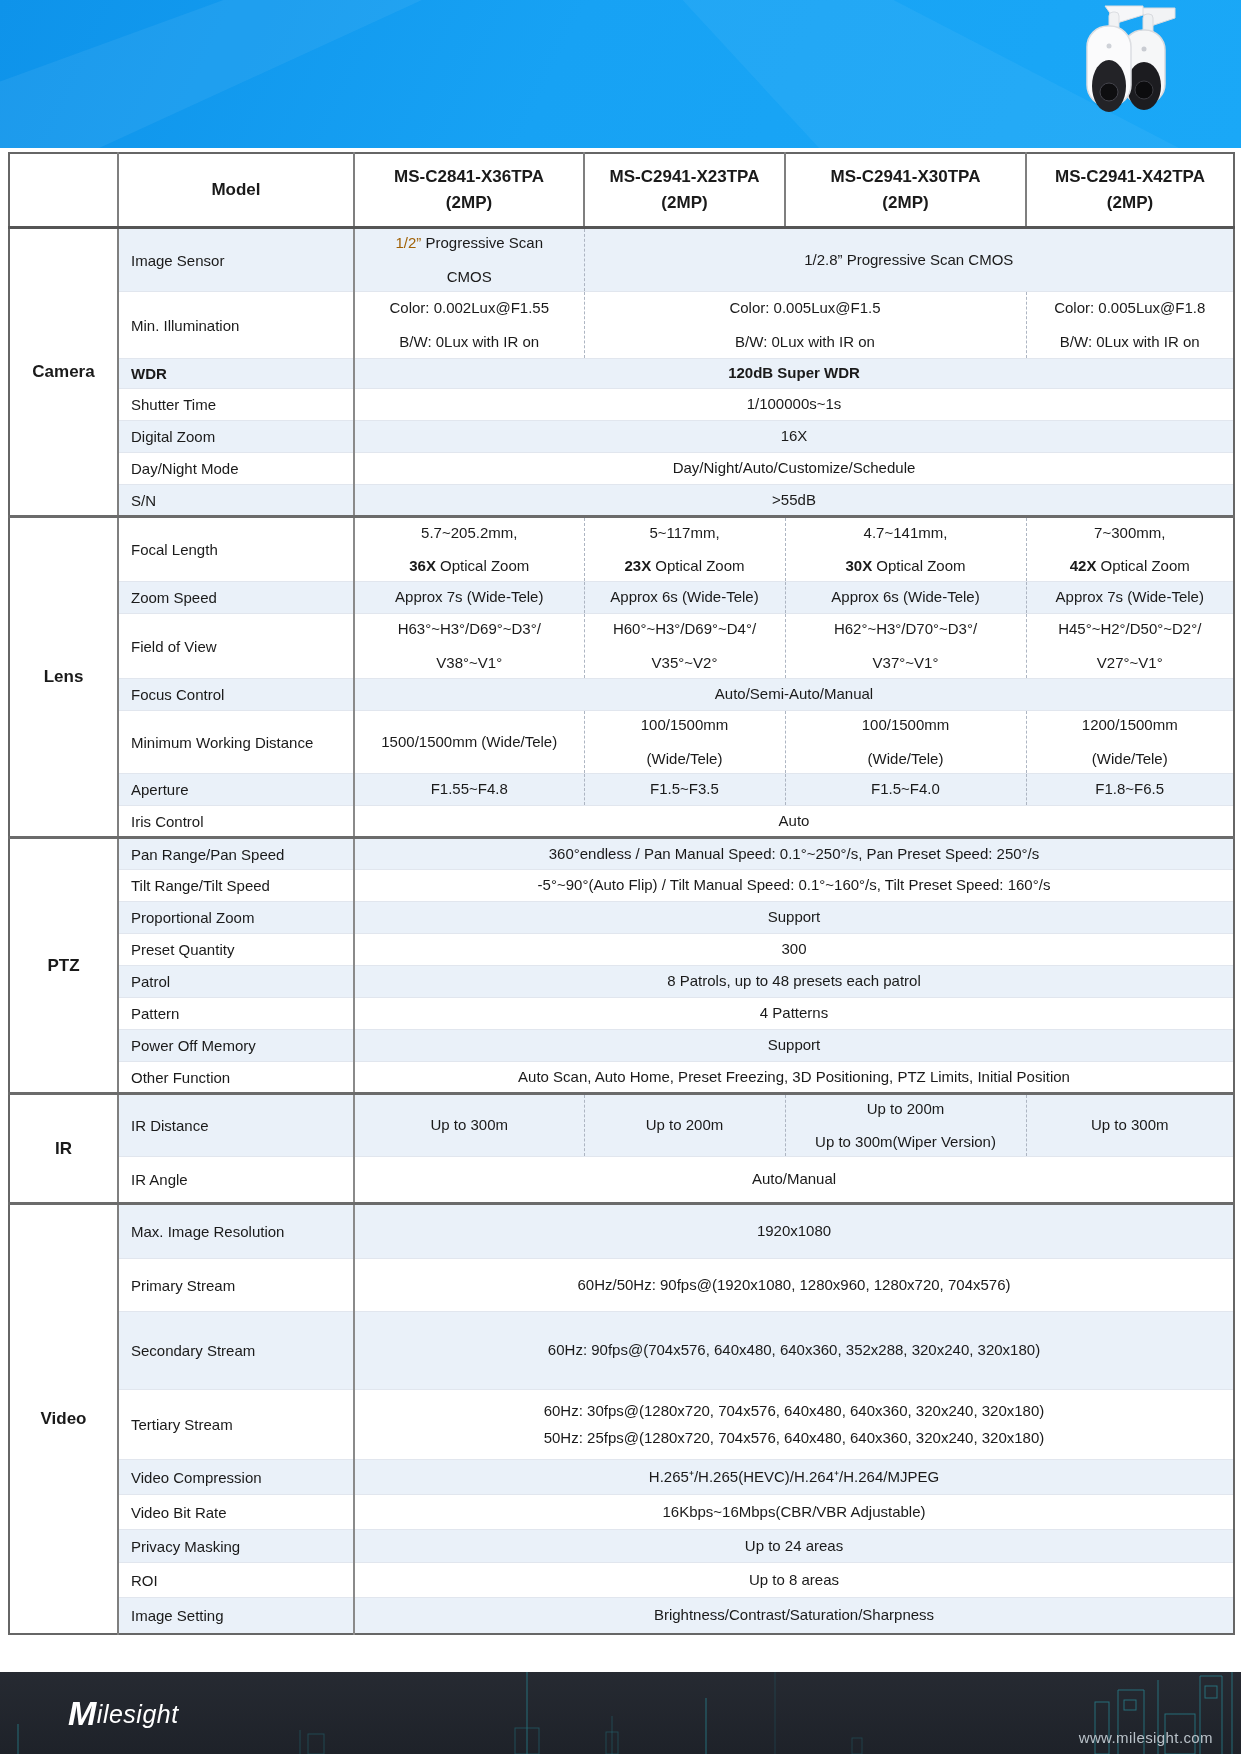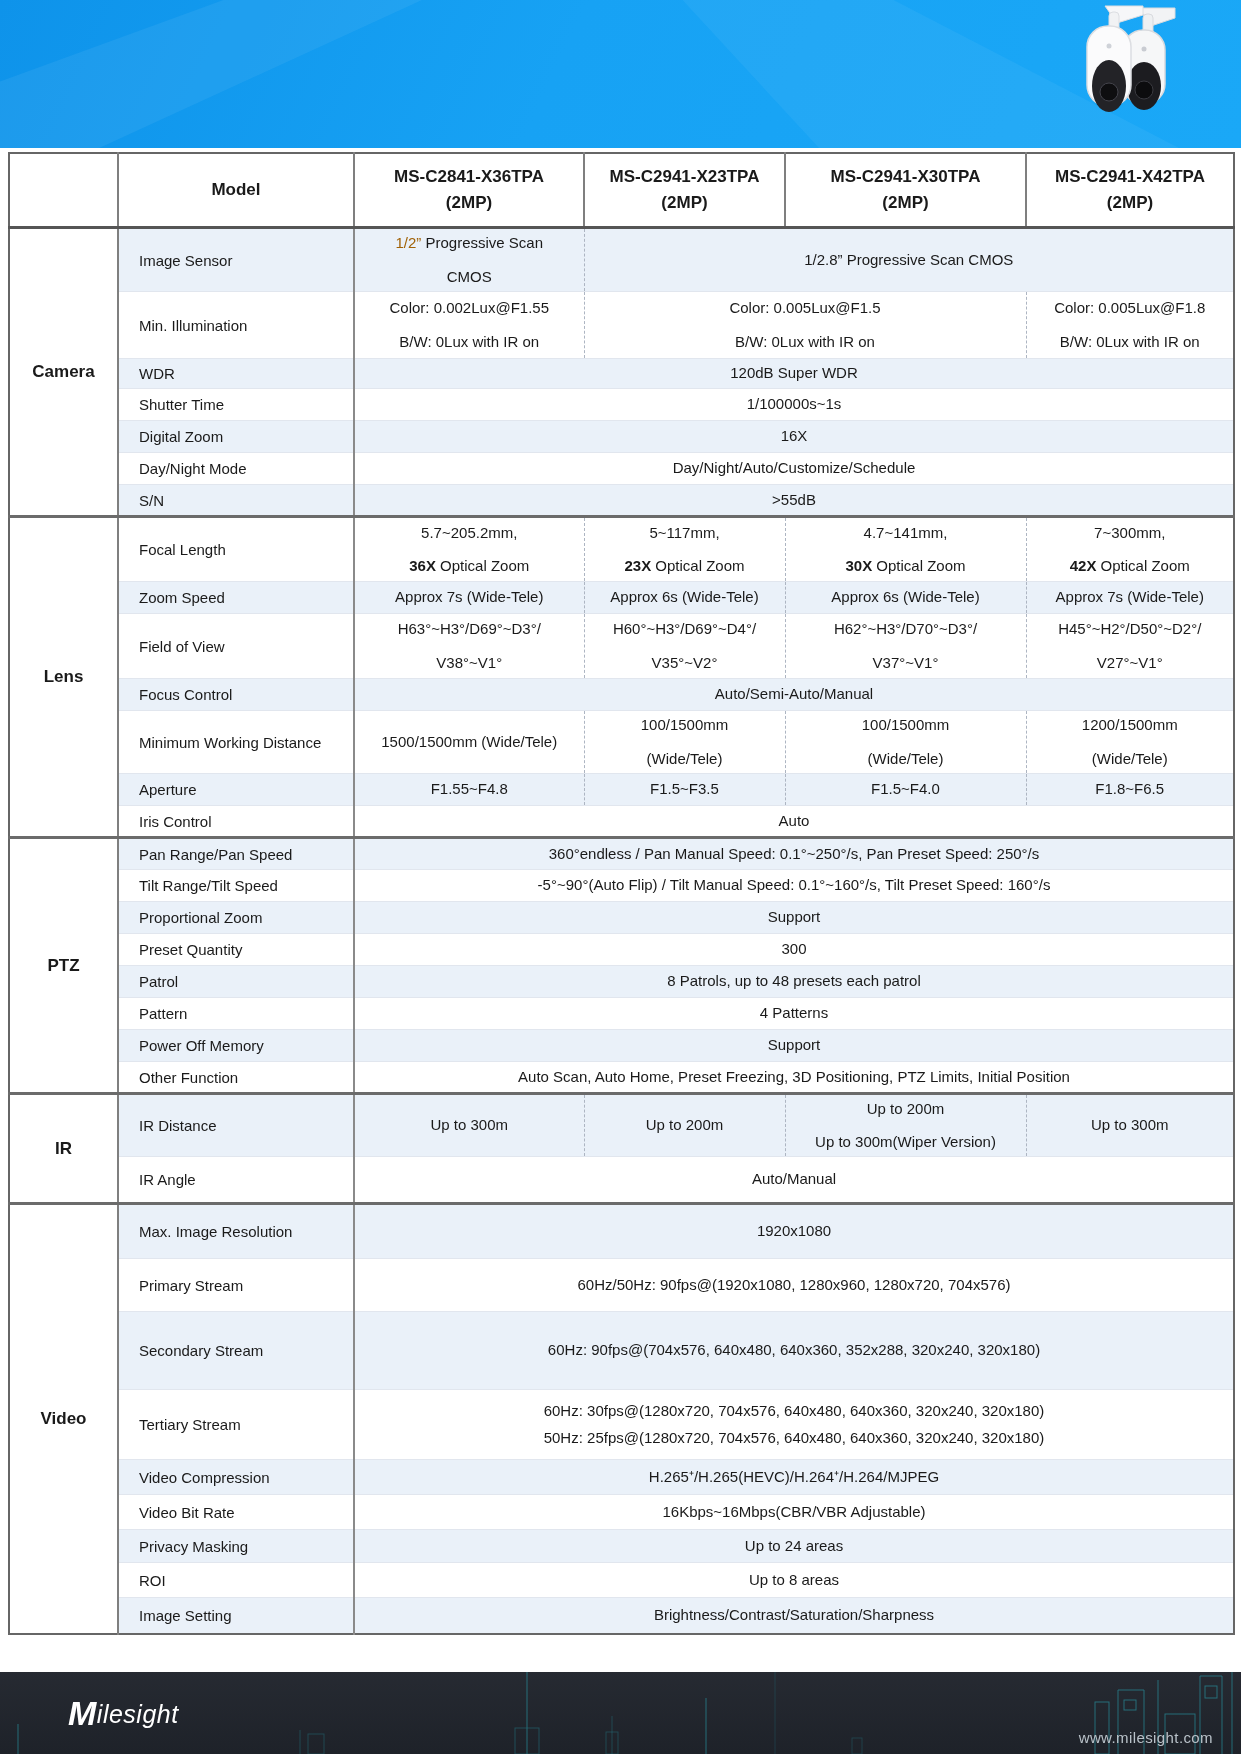--- a/index.html
+++ b/index.html
@@ -36,29 +36,29 @@
   td{text-align:center;vertical-align:middle;font-size:15px;padding:3px 6px;word-wrap:break-word;}
   thead td{
     font-weight:700;font-size:17px;height:66px;background:#ffffff;
     border-bottom:3px solid #555555;border-left:2px solid #7f7f7f;
   }
   thead td:first-child{border-left:none;}
   thead td div{line-height:1.55;}
   tbody td{border-top:1px solid #e1e6ee;}
   tbody tr.group-start td{border-top:3px solid #6b6b6b;}
   td.sec{background:#ffffff;font-weight:700;font-size:17px;border-right:2px solid #7f7f7f;}
-  td.lbl{text-align:left;padding-left:20px;border-right:2px solid #8a8a8a;}
+  td.lbl{text-align:left;padding-left:12px;border-right:2px solid #8a8a8a;}
   tbody td.v + td.v{border-left:1px dashed #adb5c2;}
   tr.odd td.lbl, tr.odd td.v{background:var(--stripe,#eaf1f9);}
   .ln{line-height:1.35;}
   .ln + .ln{margin-top:13px;}
   .r28 .ln + .ln{margin-top:6px;}
   
   tbody tr{height:32px;}
-  tr.r1{height:64px;} tr.r2{height:67px;} tr.r3{height:30px;}
+  tr.r1{height:64px;} tr.r2{height:67px;} tr.r3{height:30px;font-weight:bold;}
   tr.r8{height:65px;} tr.r10{height:65px;} tr.r12{height:63px;}
   tr.r23{height:63px;} tr.r24{height:47px;margin-left:29px;}
   tr.r25{height:55px;} tr.r26{height:53px;} tr.r27{height:78px;}
   tr.r28{height:70px;} tr.r29{height:35px;} tr.r30{height:35px;}
   tr.r31{height:33px;} tr.r32{height:35px;} tr.r33{height:36px;}
   
   .footer{
     position:absolute;left:0;bottom:0;width:1241px;height:82px;
     background:linear-gradient(180deg,#262a32 0%,#1e2229 100%);overflow:hidden;margin-top:36px;
   }

